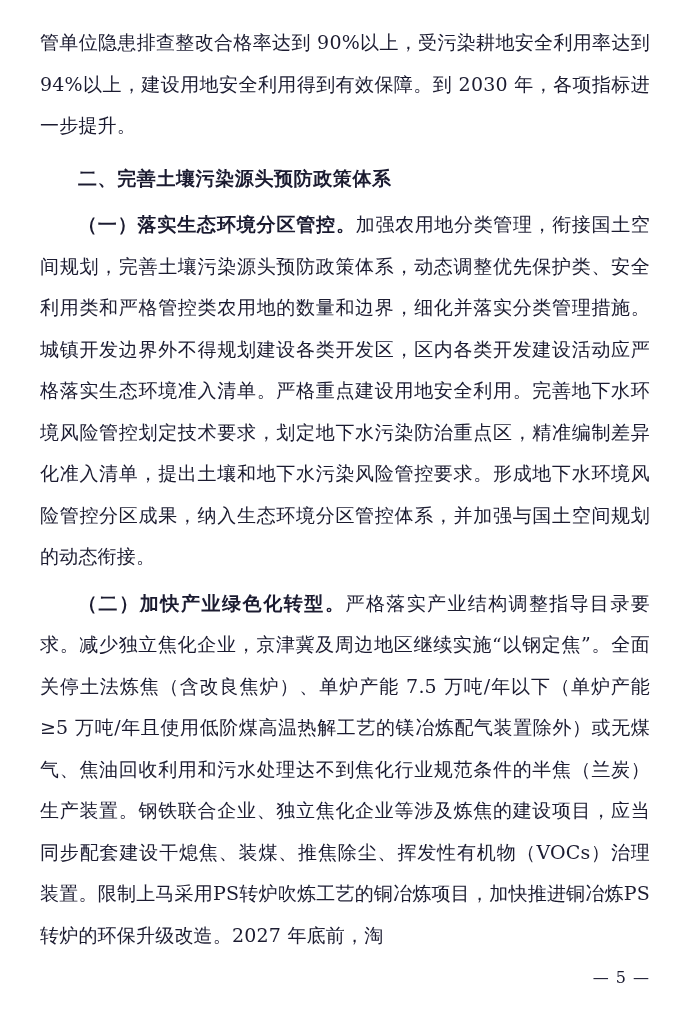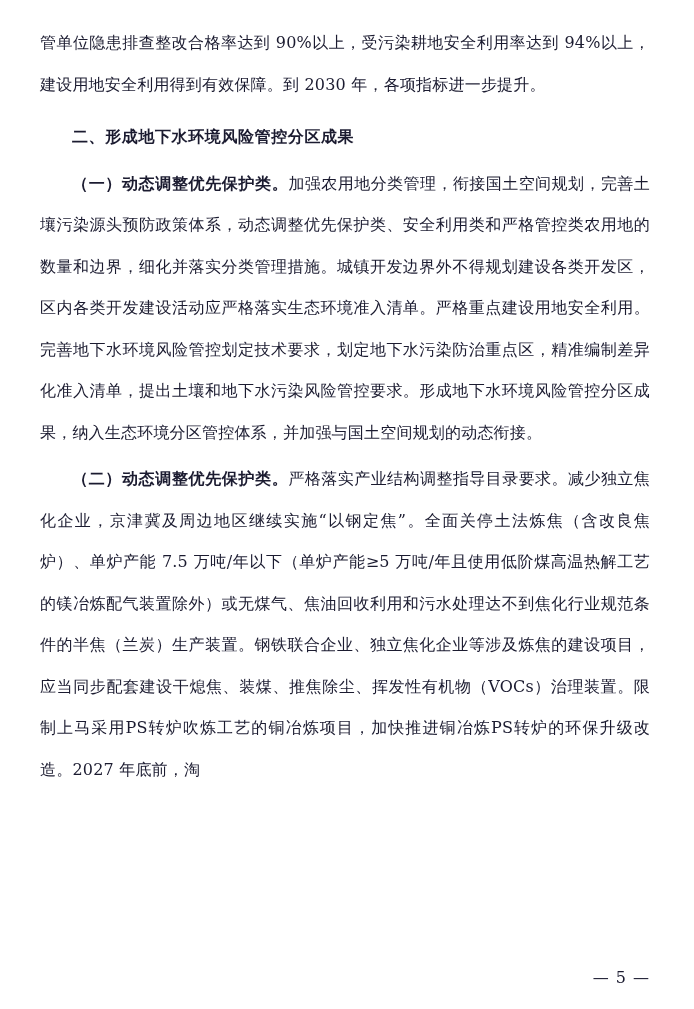--- a/index.html
+++ b/index.html
@@ -15,21 +15,21 @@
     overflow: hidden;
   }
   .page {
     position: relative;
     width: 694px;
     height: 1009px;
     box-sizing: border-box;
     padding: 22px 44px 0 40px;
   }
   .doc-body {
-    font-size: 16px;
+    font-size: 19px;
     line-height: 41.5px;
     text-align: justify;
     text-justify: inter-ideograph;
     letter-spacing: 0.2px;
     color: #1b1b30;
   }
   p {
     margin: 0;
   }
   .para {
@@ -63,26 +63,26 @@
 </head>
 <body>
 
 <div class="page">
   <div class="doc-body">
 
     <p class="para para-cont">管单位隐患排查整改合格率达到 90%以上，受污染耕地安全利用率达到 94%以上，建设用地安全利用得到有效保障。到 2030 年，各项指标进一步提升。</p>
 
     <div class="spacer-sm"></div>
 
-    <p class="heading">二、形成地下水环境风险管控分区成果</p>
+    <p class="heading">二、完善土壤污染源头预防政策体系</p>
 
     <div class="spacer-sm"></div>
 
-    <p class="para"><span class="lead">（一）动态调整优先保护类。</span><span>加强农用地分类管理，衔接国土空间规划，完善土壤污染源头预防政策体系，动态调整优先保护类、安全利用类和严格管控类农用地的数量和边界，细化并落实分类管理措施。城镇开发边界外不得规划建设各类开发区，区内各类开发建设活动应严格落实生态环境准入清单。严格重点建设用地安全利用。完善地下水环境风险管控划定技术要求，划定地下水污染防治重点区，精准编制差异化准入清单，提出土壤和地下水污染风险管控要求。形成地下水环境风险管控分区成果，纳入生态环境分区管控体系，并加强与国土空间规划的动态衔接。</span></p>
+    <p class="para"><span class="lead">（一）落实生态环境分区管控。</span><span>加强农用地分类管理，衔接国土空间规划，完善土壤污染源头预防政策体系，动态调整优先保护类、安全利用类和严格管控类农用地的数量和边界，细化并落实分类管理措施。城镇开发边界外不得规划建设各类开发区，区内各类开发建设活动应严格落实生态环境准入清单。严格重点建设用地安全利用。完善地下水环境风险管控划定技术要求，划定地下水污染防治重点区，精准编制差异化准入清单，提出土壤和地下水污染风险管控要求。形成地下水环境风险管控分区成果，纳入生态环境分区管控体系，并加强与国土空间规划的动态衔接。</span></p>
 
     <div class="spacer-sm"></div>
 
-    <p class="para"><span class="lead">（二）动态调整优先保护类。</span><span>严格落实产业结构调整指导目录要求。减少独立焦化企业，京津冀及周边地区继续实施“以钢定焦”。全面关停土法炼焦（含改良焦炉）、单炉产能 7.5 万吨/年以下（单炉产能≥5 万吨/年且使用低阶煤高温热解工艺的镁冶炼配气装置除外）或无煤气、焦油回收利用和污水处理达不到焦化行业规范条件的半焦（兰炭）生产装置。钢铁联合企业、独立焦化企业等涉及炼焦的建设项目，应当同步配套建设干熄焦、装煤、推焦除尘、挥发性有机物（VOCs）治理装置。限制上马采用PS转炉吹炼工艺的铜冶炼项目，加快推进铜冶炼PS转炉的环保升级改造。2027 年底前，淘</span></p>
+    <p class="para"><span class="lead">（二）加快产业绿色化转型。</span><span>严格落实产业结构调整指导目录要求。减少独立焦化企业，京津冀及周边地区继续实施“以钢定焦”。全面关停土法炼焦（含改良焦炉）、单炉产能 7.5 万吨/年以下（单炉产能≥5 万吨/年且使用低阶煤高温热解工艺的镁冶炼配气装置除外）或无煤气、焦油回收利用和污水处理达不到焦化行业规范条件的半焦（兰炭）生产装置。钢铁联合企业、独立焦化企业等涉及炼焦的建设项目，应当同步配套建设干熄焦、装煤、推焦除尘、挥发性有机物（VOCs）治理装置。限制上马采用PS转炉吹炼工艺的铜冶炼项目，加快推进铜冶炼PS转炉的环保升级改造。2027 年底前，淘</span></p>
 
   </div>
 
   <div class="footer">— 5 —</div>
 </div>
 
 </body></html>

